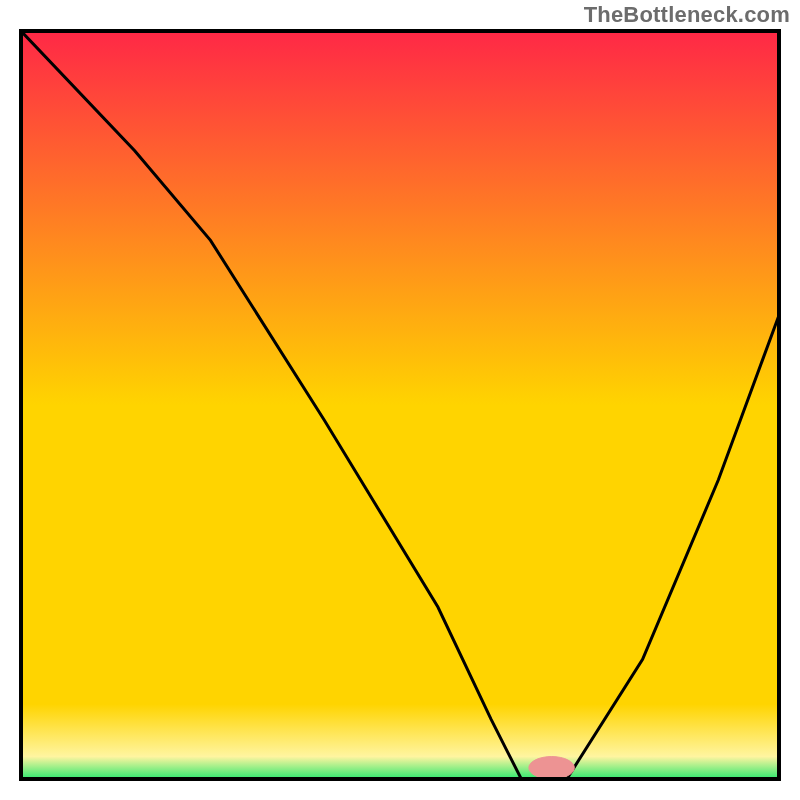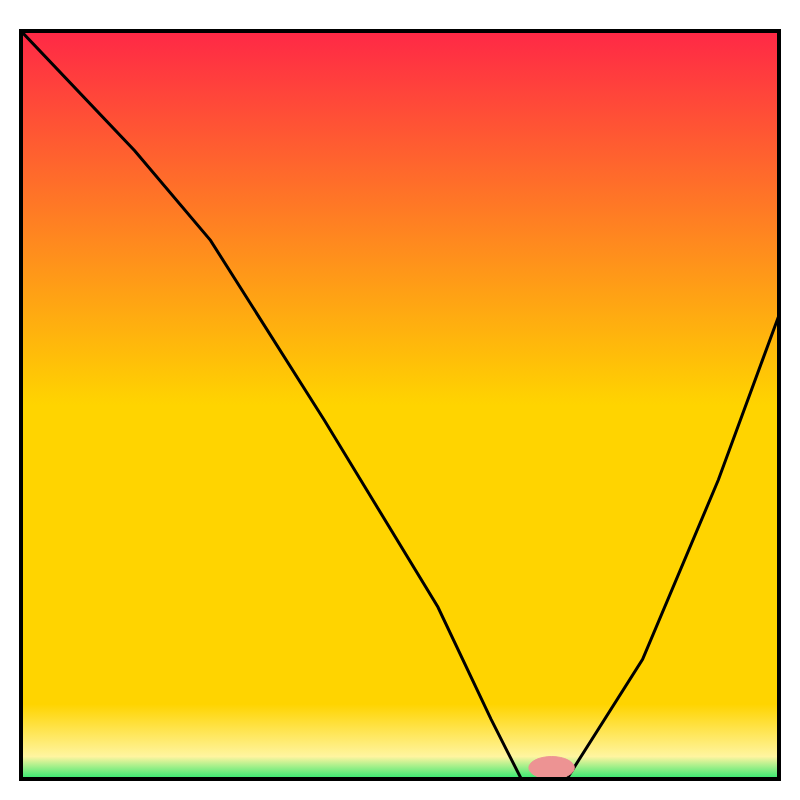--- a/index.html
+++ b/index.html
@@ -25,20 +25,21 @@
     letter-spacing: 0.2px;
   }
   svg {
     display: block;
   }
 </style>
 </head>
 <body>
 <div class="container">
 
+<div class="watermark">TheBottleneck.com</div>
 
 <svg id="chart-svg" width="800" height="800">
   <defs>
     <linearGradient id="bg-grad" x1="0" y1="0" x2="0" y2="1">
       <stop id="g0" offset="0%" stop-color="#ff2846"></stop>
       <stop id="g1" offset="50%" stop-color="#ffd400"></stop>
       <stop id="g2" offset="90%" stop-color="#ffd400"></stop>
       <stop id="g3" offset="97%" stop-color="#fff5a0"></stop>
       <stop id="g4" offset="100%" stop-color="#2ee86f"></stop>
     </linearGradient>

